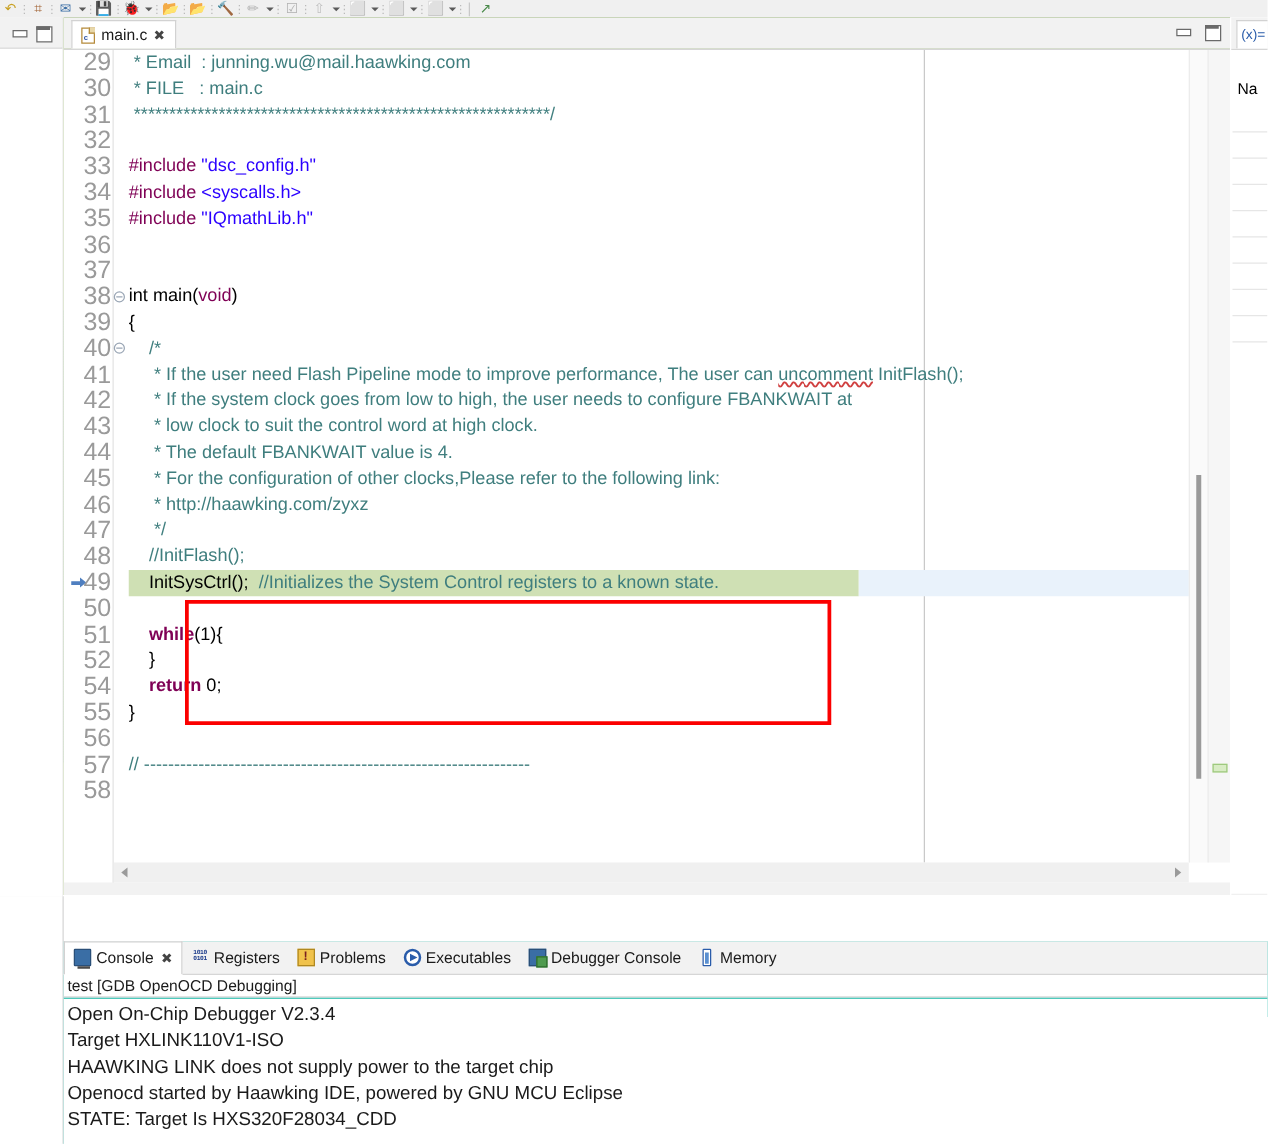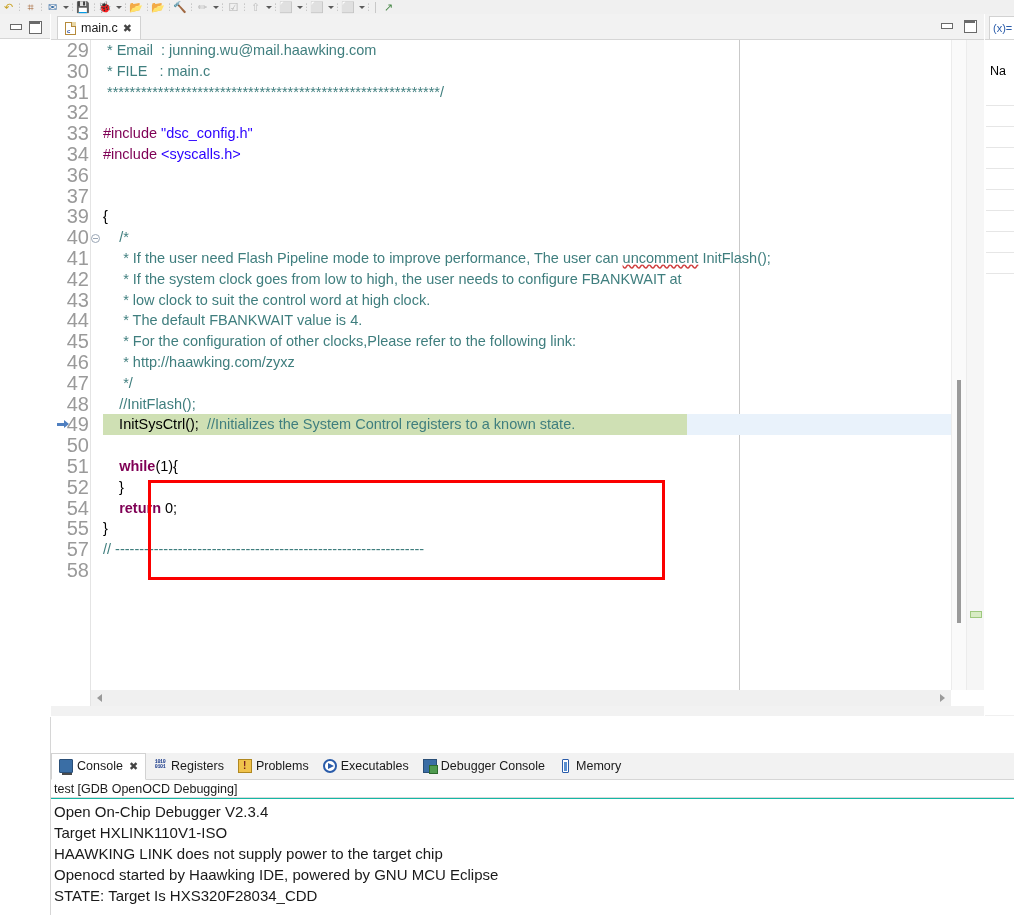--- a/index.html
+++ b/index.html
@@ -452,38 +452,41 @@
     <div id="gutter"></div>
     <div id="vline-margin"></div>
 
     <div id="code-lines">
         <div class="ln-row"><span class="ln-no">29</span><span class="ln-code"><span class="cmt"> * Email  : junning.wu@mail.haawking.com</span></span></div>
         <div class="ln-row"><span class="ln-no">30</span><span class="ln-code"><span class="cmt"> * FILE   : main.c</span></span></div>
         <div class="ln-row"><span class="ln-no">31</span><span class="ln-code"><span class="cmt"> ***********************************************************/</span></span></div>
         <div class="ln-row"><span class="ln-no">32</span><span class="ln-code"></span></div>
         <div class="ln-row"><span class="ln-no">33</span><span class="ln-code"><span class="ppc">#include</span> <span class="str">"dsc_config.h"</span></span></div>
         <div class="ln-row"><span class="ln-no">34</span><span class="ln-code"><span class="ppc">#include</span> <span class="str">&lt;syscalls.h&gt;</span></span></div>
+        <div class="ln-row"><span class="ln-no">35</span><span class="ln-code"><span class="ppc">#include</span> <span class="str">"IQmathLib.h"</span></span></div>
         <div class="ln-row"><span class="ln-no">36</span><span class="ln-code"></span></div>
         <div class="ln-row"><span class="ln-no">37</span><span class="ln-code"></span></div>
+        <div class="ln-row"><span class="ln-no">38</span><span class="ln-fold"><i></i></span><span class="ln-code">int main(<span class="kw2">void</span>)</span></div>
         <div class="ln-row"><span class="ln-no">39</span><span class="ln-code">{</span></div>
         <div class="ln-row"><span class="ln-no">40</span><span class="ln-fold"><i></i></span><span class="ln-code">    <span class="cmt">/*</span></span></div>
         <div class="ln-row"><span class="ln-no">41</span><span class="ln-code"><span class="cmt">     * If the user need Flash Pipeline mode to improve performance, The user can <span class="spell">uncomment</span> InitFlash();</span></span></div>
         <div class="ln-row"><span class="ln-no">42</span><span class="ln-code"><span class="cmt">     * If the system clock goes from low to high, the user needs to configure FBANKWAIT at</span></span></div>
         <div class="ln-row"><span class="ln-no">43</span><span class="ln-code"><span class="cmt">     * low clock to suit the control word at high clock.</span></span></div>
         <div class="ln-row"><span class="ln-no">44</span><span class="ln-code"><span class="cmt">     * The default FBANKWAIT value is 4.</span></span></div>
         <div class="ln-row"><span class="ln-no">45</span><span class="ln-code"><span class="cmt">     * For the configuration of other clocks,Please refer to the following link:</span></span></div>
         <div class="ln-row"><span class="ln-no">46</span><span class="ln-code"><span class="cmt">     * http://haawking.com/zyxz</span></span></div>
         <div class="ln-row"><span class="ln-no">47</span><span class="ln-code"><span class="cmt">     */</span></span></div>
         <div class="ln-row"><span class="ln-no">48</span><span class="ln-code">    <span class="cmt">//InitFlash();</span></span></div>
         <div class="ln-row"><div id="exec-hl"></div><div id="exec-hl-blue"></div><div id="ip-arrow"><span class="shaft"></span><span class="head"></span></div><span class="ln-no">49</span><span class="ln-code">    InitSysCtrl();  <span class="cmt">//Initializes the System Control registers to a known state.</span></span></div>
         <div class="ln-row"><span class="ln-no">50</span><span class="ln-code"></span></div>
         <div class="ln-row"><span class="ln-no">51</span><span class="ln-code">    <span class="kw">while</span>(1){</span></div>
         <div class="ln-row"><span class="ln-no">52</span><span class="ln-code">    }</span></div>
         <div class="ln-row"><span class="ln-no">54</span><span class="ln-code">    <span class="kw">return</span> 0;</span></div>
         <div class="ln-row"><span class="ln-no">55</span><span class="ln-code">}</span></div>
+        <div class="ln-row"><span class="ln-no">56</span><span class="ln-code"></span></div>
         <div class="ln-row"><span class="ln-no">57</span><span class="ln-code"><span class="cmt">// ----------------------------------------------------------------</span></span></div>
         <div class="ln-row"><span class="ln-no">58</span><span class="ln-code"></span></div>
       </div>
 
     <div id="redbox"></div>
 
     <div id="v-scroll">
       <div id="v-thumb"></div>
     </div>
     <div id="overview-ruler">

